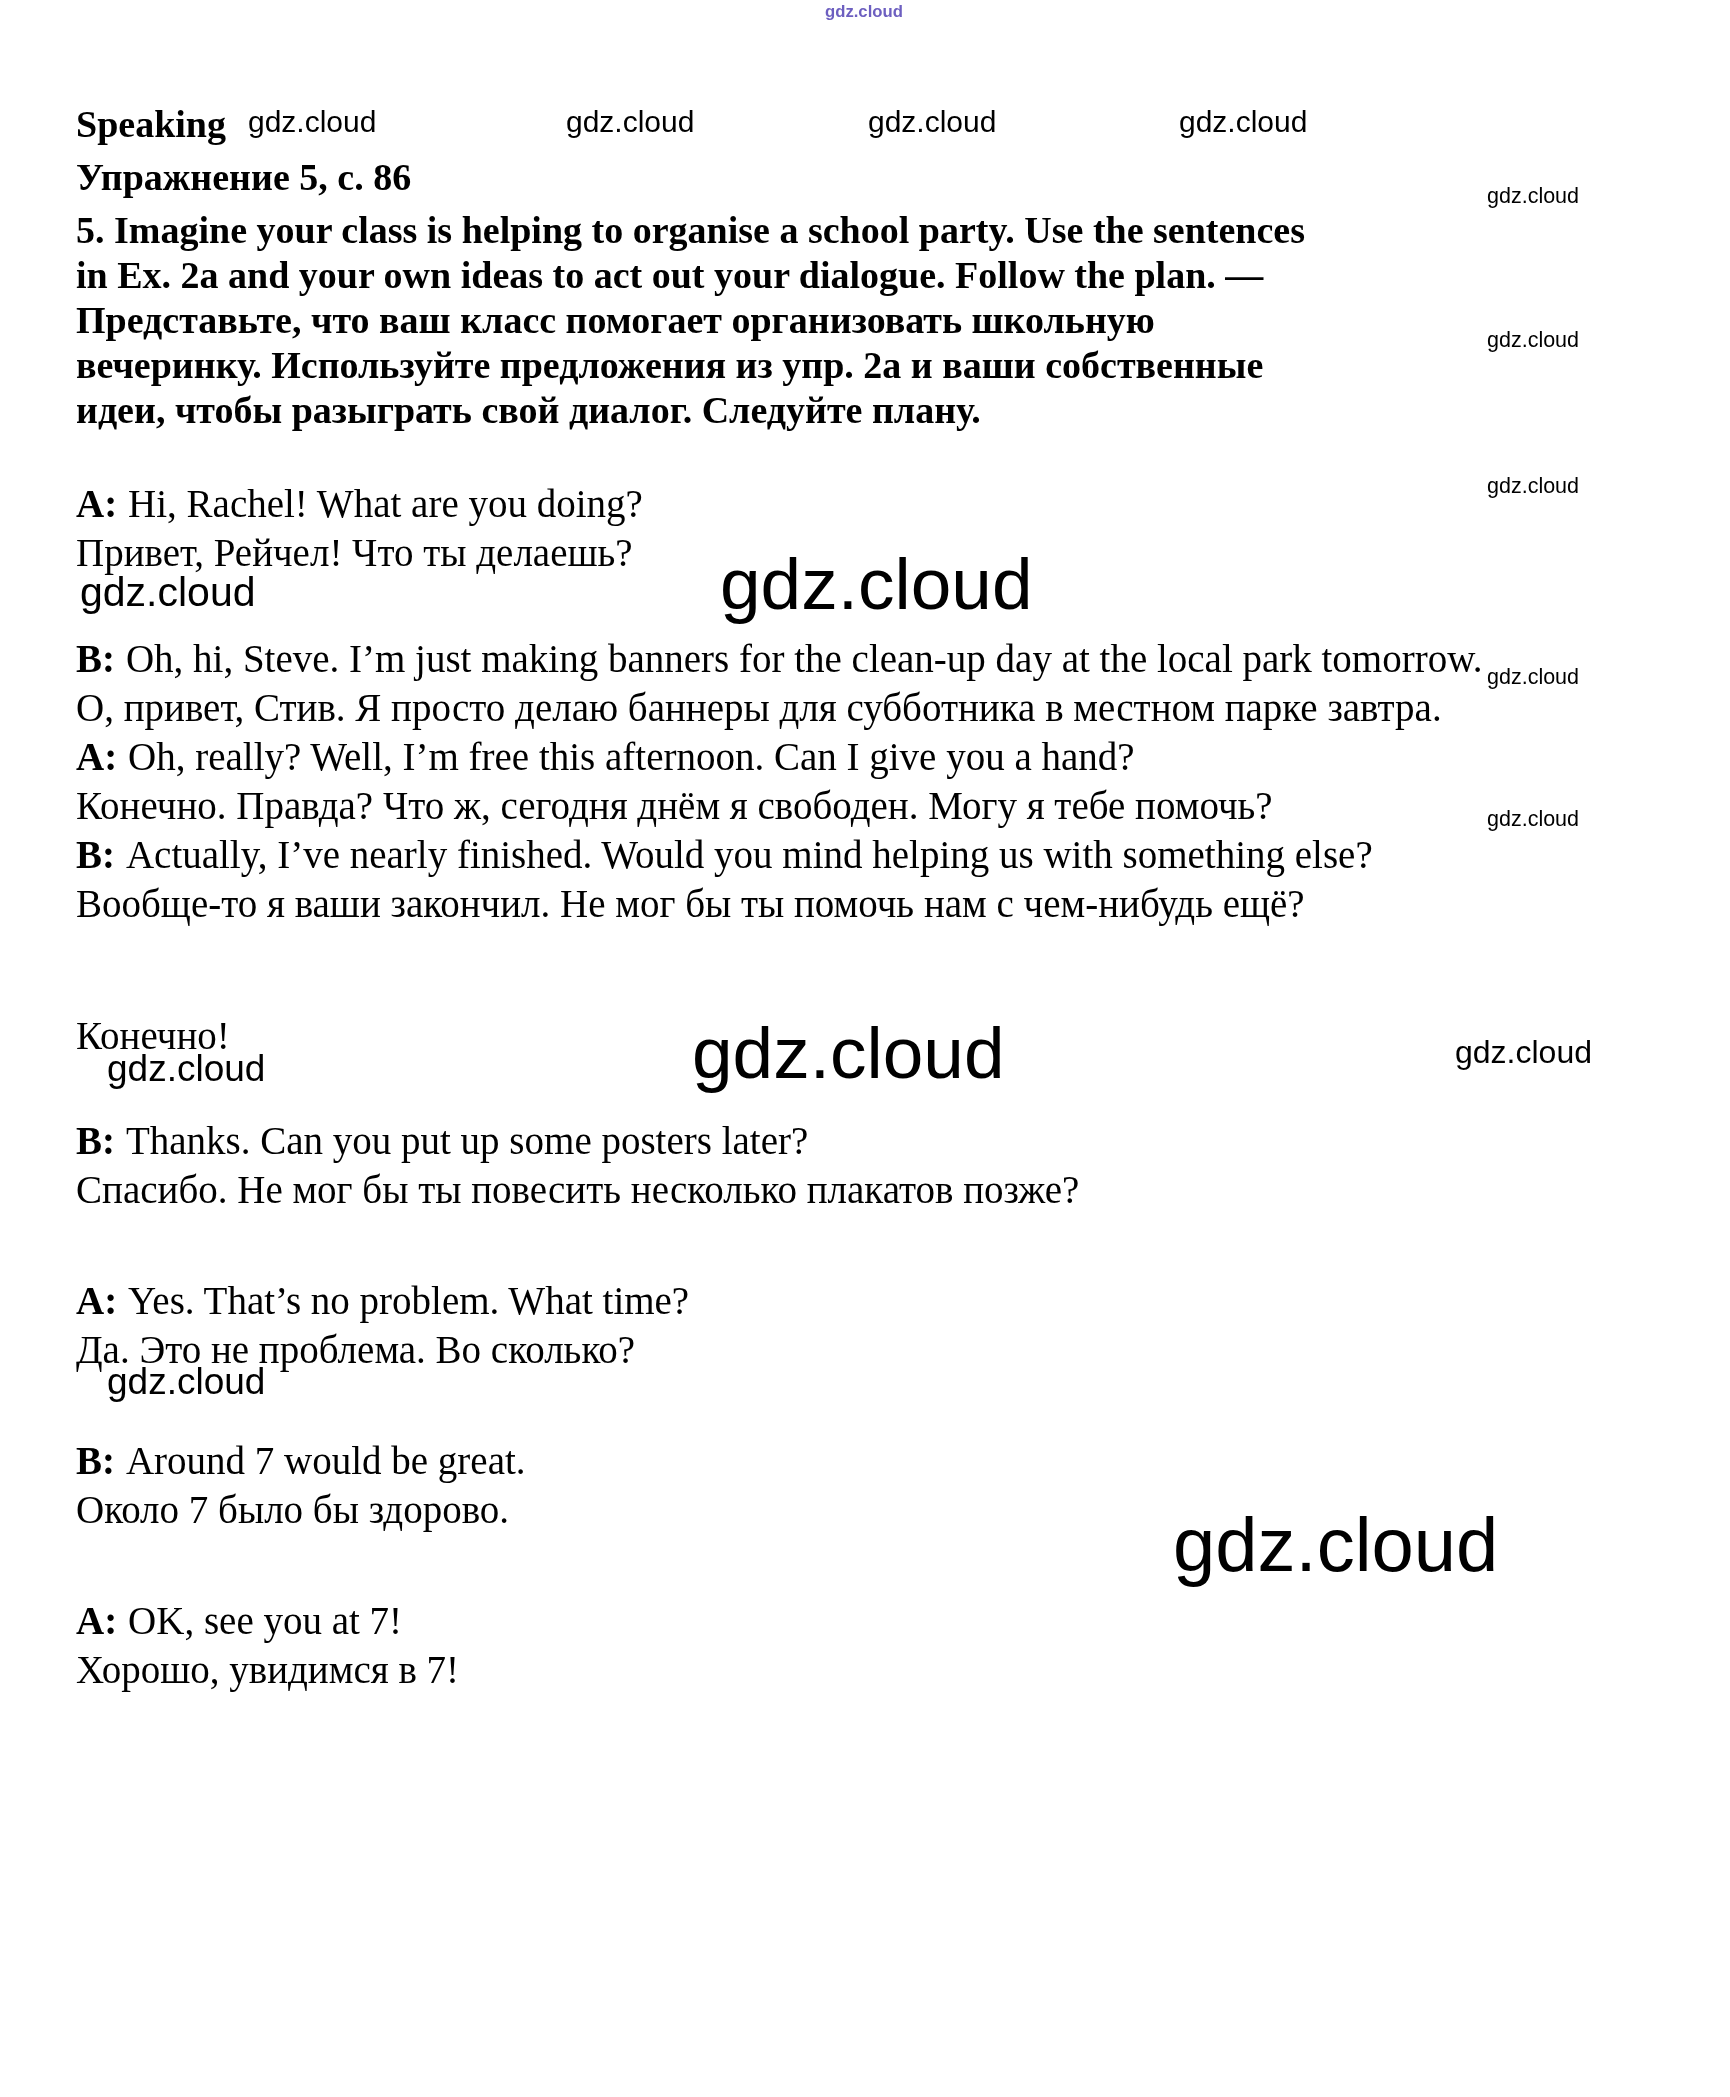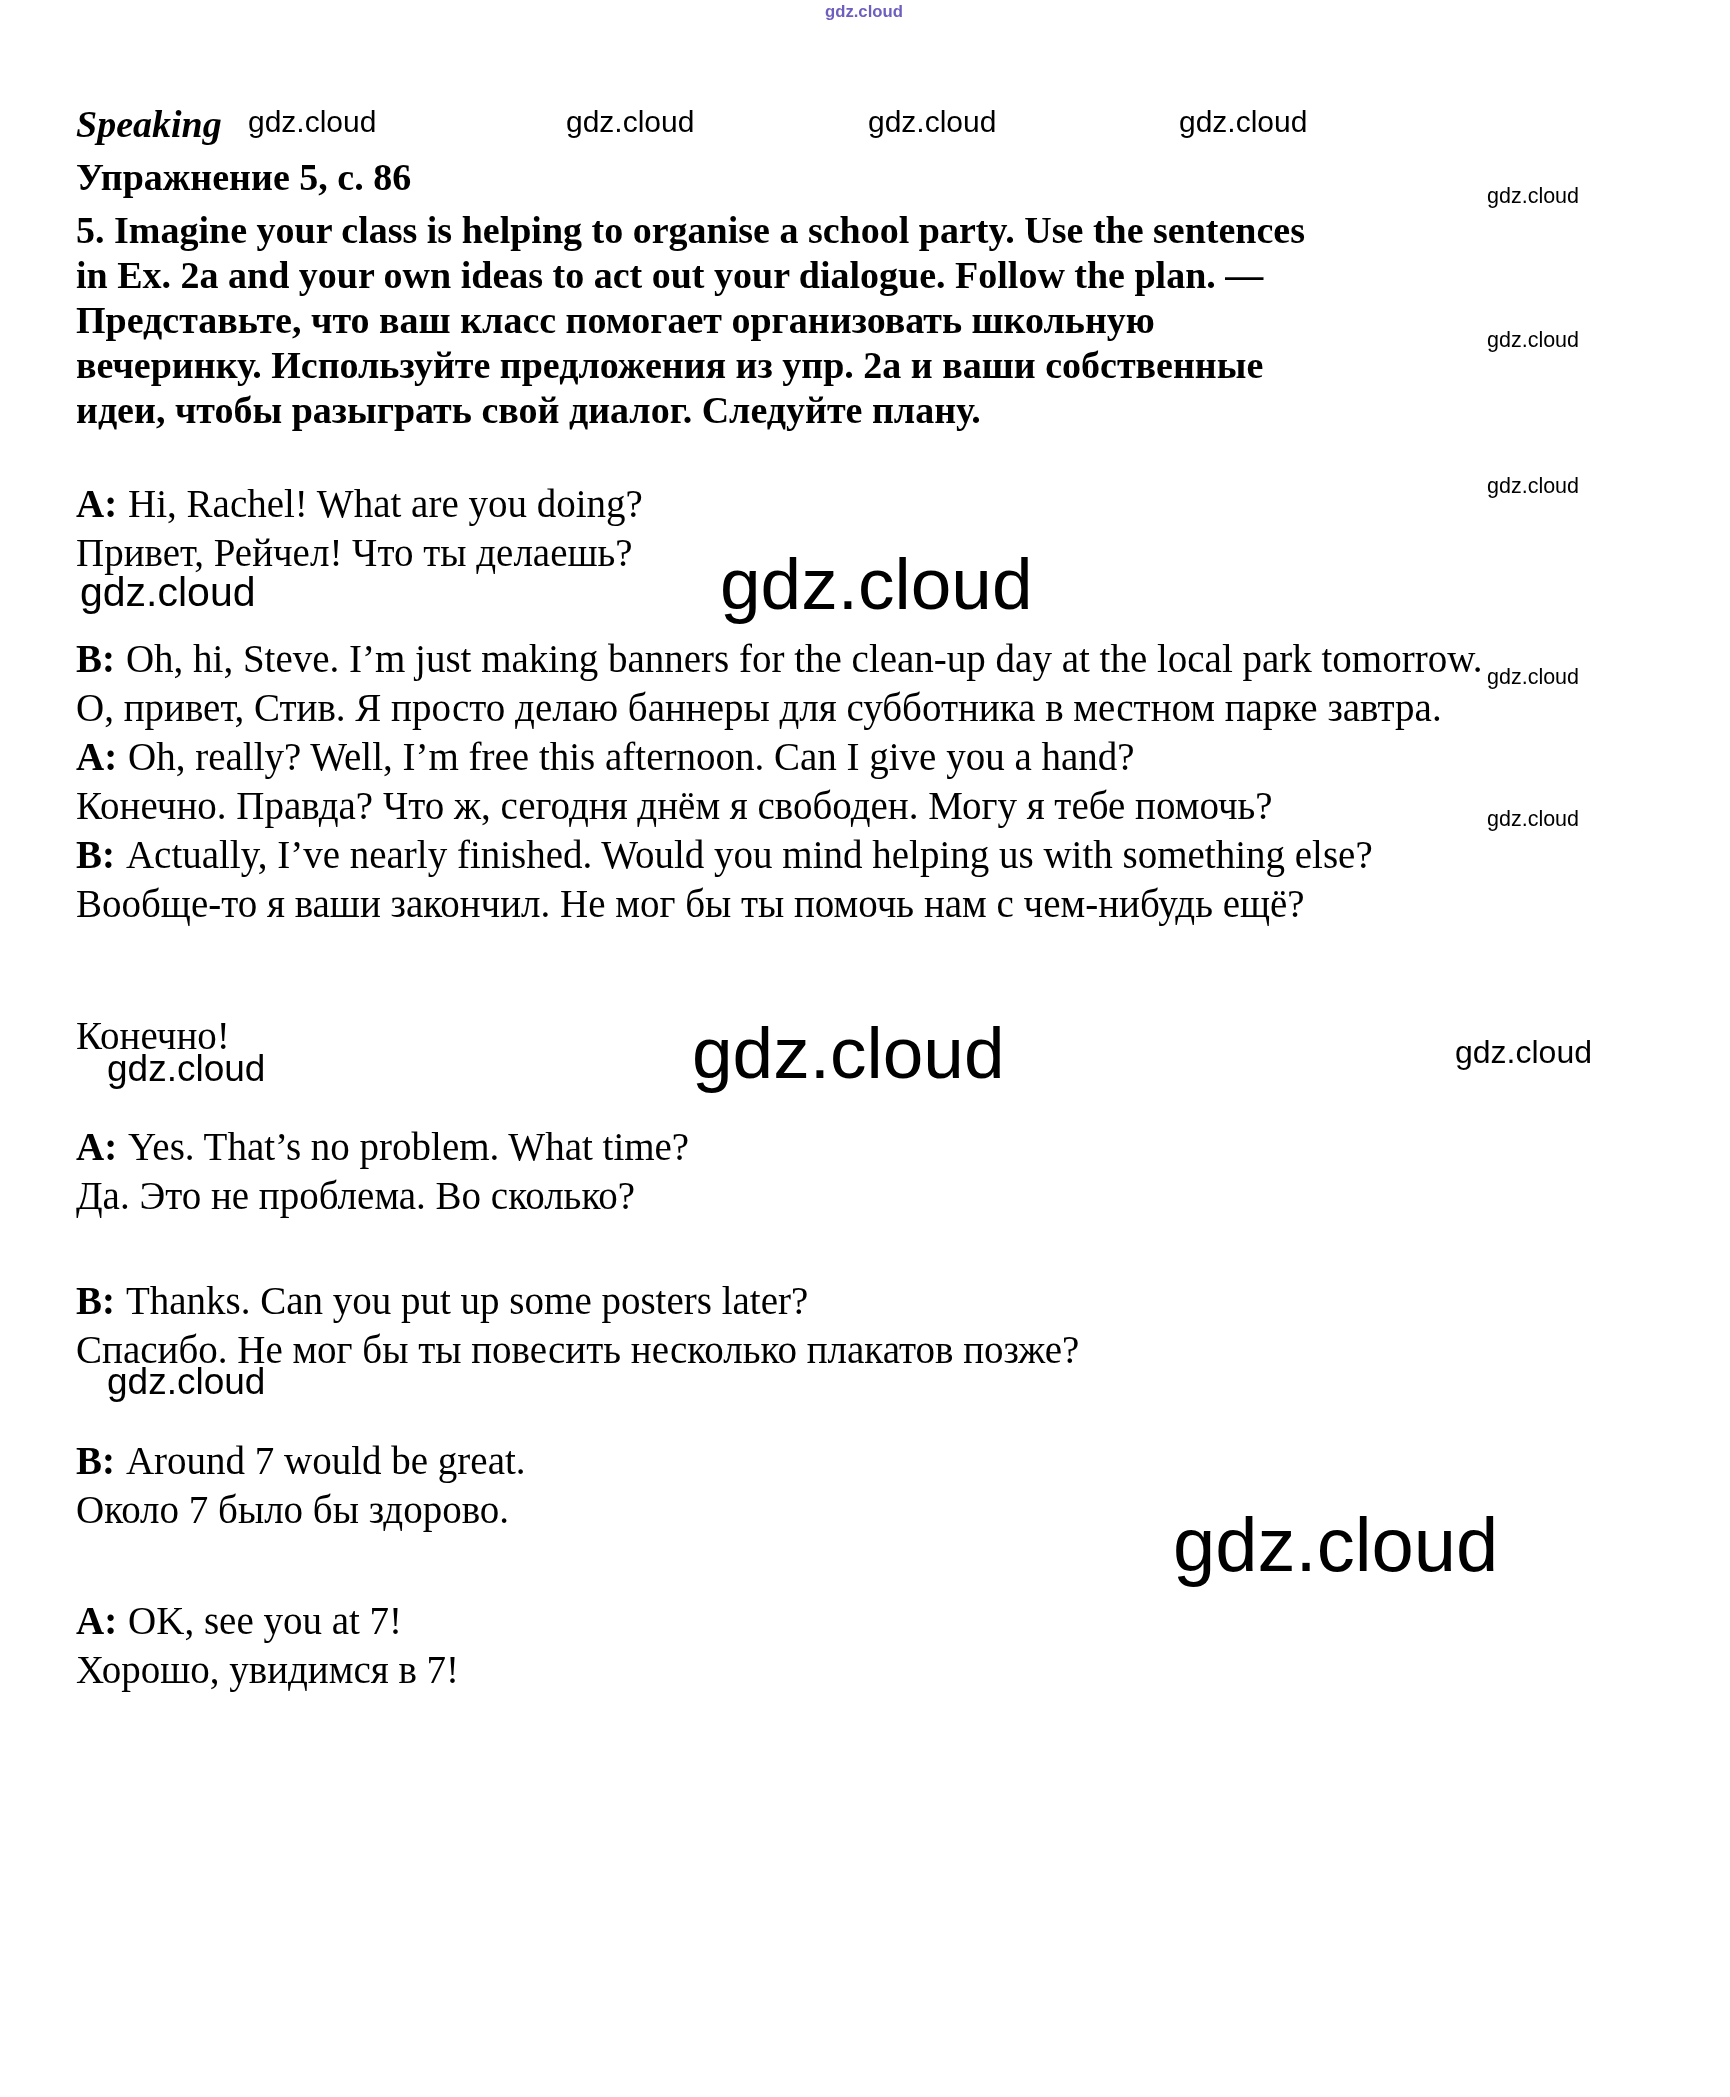--- a/index.html
+++ b/index.html
@@ -15,21 +15,20 @@
   .content {
     position: absolute;
     left: 76px;
     top: 97px;
     width: 1586px;
   }
   .heading {
     font-weight: bold;
     font-size: 38px;
     line-height: 54px;
-    font-style: italic;
   }
   .subheading {
     font-weight: bold;
     font-size: 38px;
     line-height: 52px;
     margin-bottom: 4.8px;
   }
   .task-line {
     font-weight: bold;
     font-size: 38px;
@@ -131,28 +130,28 @@
 
       <div class="entry">
         <p class="en"><span class="spk">B:</span><span>Actually, I’ve nearly finished. Would you mind helping us with something else?</span></p>
         <p class="ru">Вообще-то я ваши закончил. Не мог бы ты помочь нам с чем-нибудь ещё?</p>
       </div>
 
       <div class="entry gap-e4">
         <p class="ru">Конечно!</p>
       </div>
 
+      <div class="entry gap-e5">
+        <p class="en"><span class="spk">B:</span><span>Thanks. Can you put up some posters later?</span></p>
+        <p class="ru">Спасибо. Не мог бы ты повесить несколько плакатов позже?</p>
+      </div>
+
       <div class="entry gap-md">
         <p class="en"><span class="spk">A:</span><span>Yes. That’s no problem. What time?</span></p>
         <p class="ru">Да. Это не проблема. Во сколько?</p>
-      </div>
-
-      <div class="entry gap-e5">
-        <p class="en"><span class="spk">B:</span><span>Thanks. Can you put up some posters later?</span></p>
-        <p class="ru">Спасибо. Не мог бы ты повесить несколько плакатов позже?</p>
       </div>
 
       <div class="entry gap-md">
         <p class="en"><span class="spk">B:</span><span>Around 7 would be great.</span></p>
         <p class="ru">Около 7 было бы здорово.</p>
       </div>
 
       <div class="entry gap-md">
         <p class="en"><span class="spk">A:</span><span>OK, see you at 7!</span></p>
         <p class="ru">Хорошо, увидимся в 7!</p>

